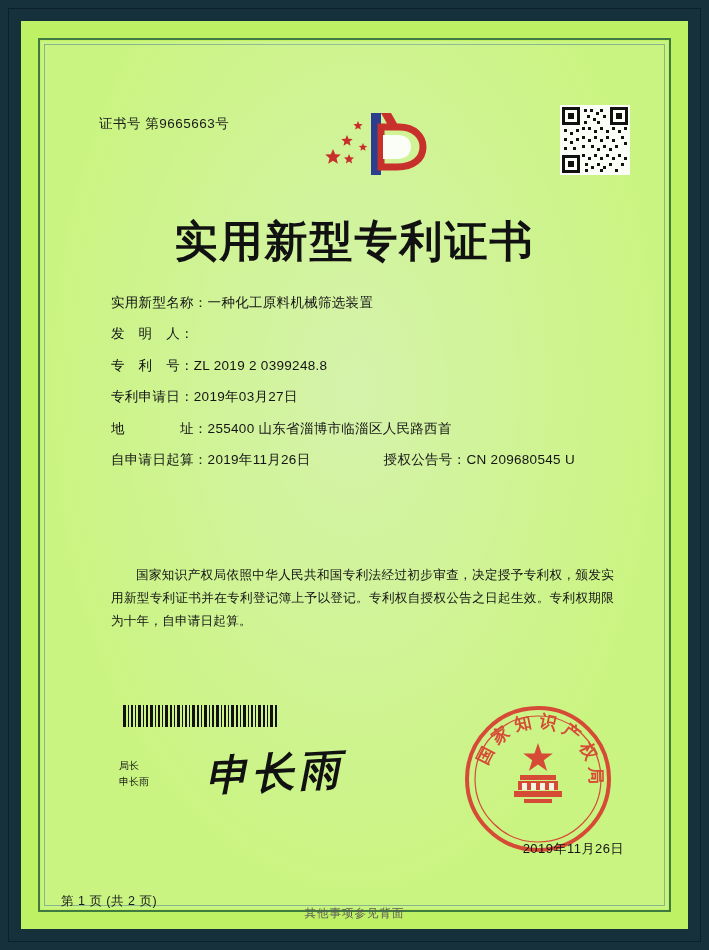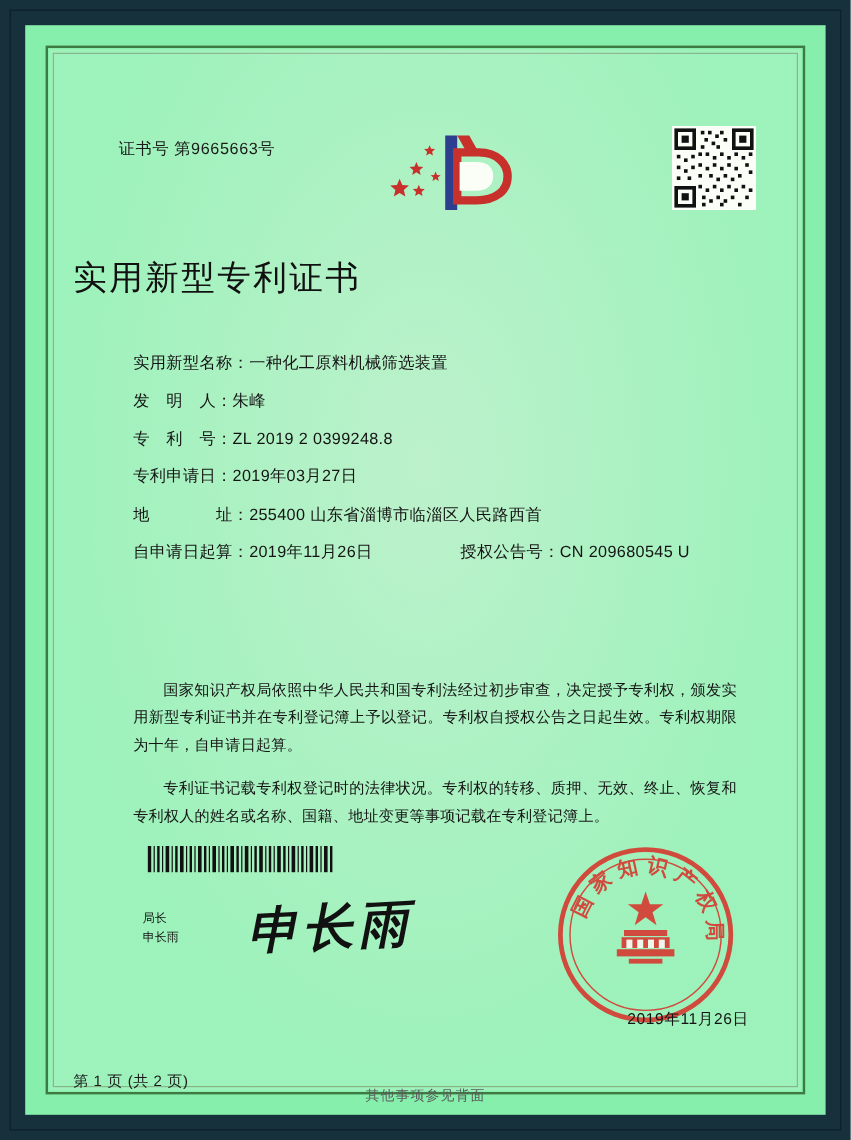--- a/index.html
+++ b/index.html
@@ -32,21 +32,21 @@
     background: #16313c;
   }
   
   .paper {
     position: absolute;
     left: 21px;
     top: 21px;
     width: 667px;
     height: 908px;
     box-sizing: border-box;
-    background: #86efac;
+    background: #bef264;
   }
   
   .green-border {
     position: absolute;
     left: 17px;
     top: 17px;
     right: 17px;
     bottom: 17px;
     border: 2px solid #3f7a42;
     box-sizing: border-box;
@@ -106,23 +106,24 @@
     width: 70px;
     height: 70px;
   }
 
   
   .title {
     position: absolute;
     left: 0;
     right: 0;
     top: 158px;
+    text-align: center;
     font-family: "DejaVu Sans", sans-serif;
-    font-size: 28px;
-    font-weight: normal;
+    font-size: 43px;
+    font-weight: bold;
     letter-spacing: 2px;
     color: #111;
   }
 
   
   .fields {
     position: absolute;
     left: 50px;
     top: 240px;
     right: 28px;
@@ -358,21 +359,20 @@
 
       <div class="title">实用新型专利证书</div>
 
       <div class="fields">
         <div class="field-row">
           <span class="field-label">实用新型名称：</span>
           <span class="field-value">一种化工原料机械筛选装置</span>
         </div>
         <div class="field-row">
           <span class="field-label">发　明　人：</span>
-          <span class="field-value">朱峰</span>
         </div>
         <div class="field-row">
           <span class="field-label">专　利　号：</span>
           <span class="field-value">ZL 2019 2 0399248.8</span>
         </div>
         <div class="field-row">
           <span class="field-label">专利申请日：</span>
           <span class="field-value">2019年03月27日</span>
         </div>
         <div class="field-row">
@@ -382,21 +382,20 @@
         <div class="field-row two-col">
           <span class="field-label">自申请日起算：</span>
           <span class="field-value">2019年11月26日</span>
           <span class="field-label2">授权公告号：</span>
           <span class="field-value2">CN 209680545 U</span>
         </div>
       </div>
 
       <div class="paragraphs">
         <p class="para">国家知识产权局依照中华人民共和国专利法经过初步审查，决定授予专利权，颁发实用新型专利证书并在专利登记簿上予以登记。专利权自授权公告之日起生效。专利权期限为十年，自申请日起算。</p>
-        <p class="para">专利证书记载专利权登记时的法律状况。专利权的转移、质押、无效、终止、恢复和专利权人的姓名或名称、国籍、地址变更等事项记载在专利登记簿上。</p>
       </div>
 
       <div class="barcode">
         <svg viewBox="0 0 156 22" width="156" height="22" preserveAspectRatio="none" aria-hidden="true">
           <g fill="#111">
             <rect x="0" y="0" width="3" height="22"></rect>
               <rect x="5" y="0" width="1" height="22"></rect>
             <rect x="8" y="0" width="2" height="22"></rect>
               <rect x="12" y="0" width="1" height="22"></rect>
             <rect x="15" y="0" width="3" height="22"></rect>

